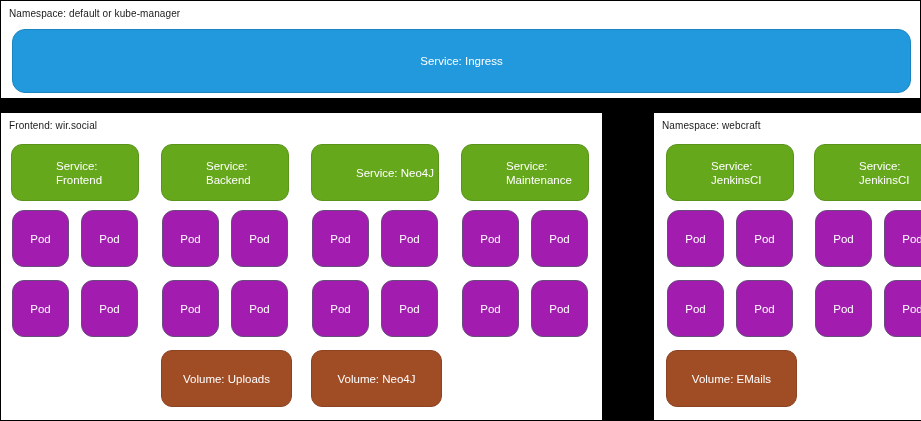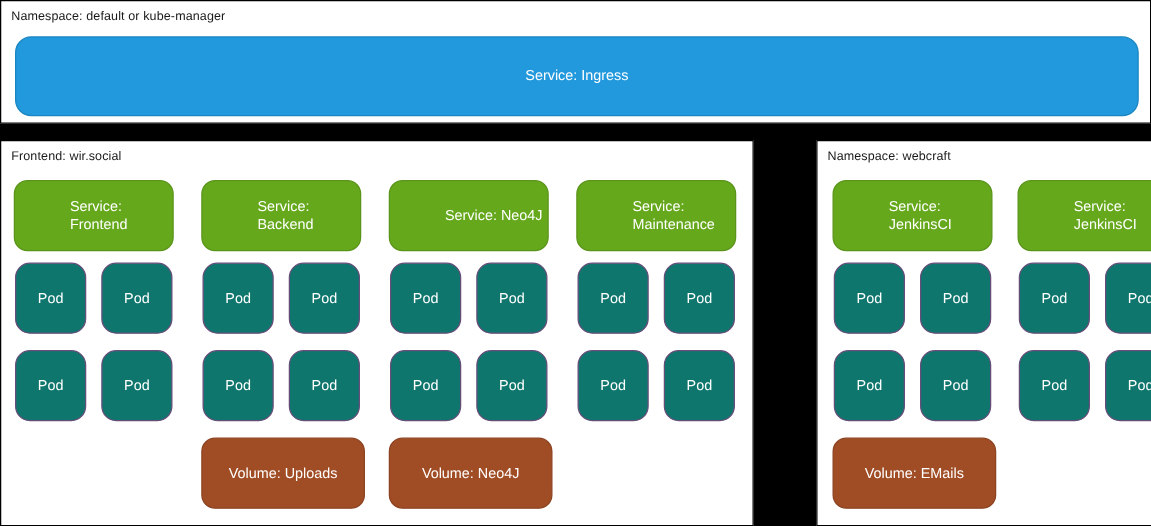--- a/index.html
+++ b/index.html
@@ -50,21 +50,21 @@
     justify-content: center;
     text-align: left;
     color: #ffffff;
     font-size: 11.5px;
     line-height: 14px;
     border-radius: 11px;
     padding: 2px 4px;
   }
   .node.ingress  { background: #2299dd; border: 1px solid #1a85c0; }
   .node.service  { background: #66a81c; border: 1px solid #5a941a; padding-left: 44px; }
-  .node.pod      { background: #0f766e; border: 1px solid #674d7a; border-radius: 12px; }
+  .node.pod      { background: #a21caf; border: 1px solid #674d7a; border-radius: 12px; }
   .node.volume   { background: #a04d26; border: 1px solid #8c4321; }
 
   
   #ingress-box {
     left: 11px;
     top: 28px;
     width: 899px;
     height: 64px;
     border-radius: 13px;
   }

